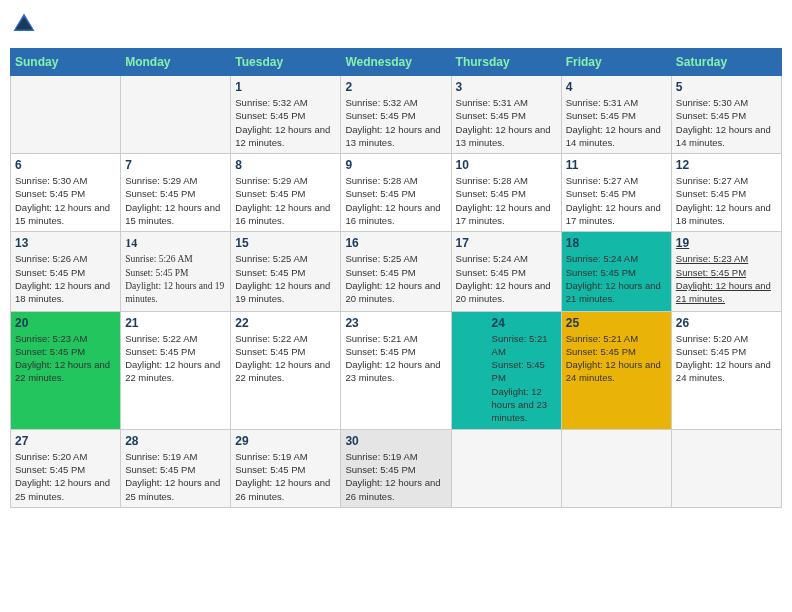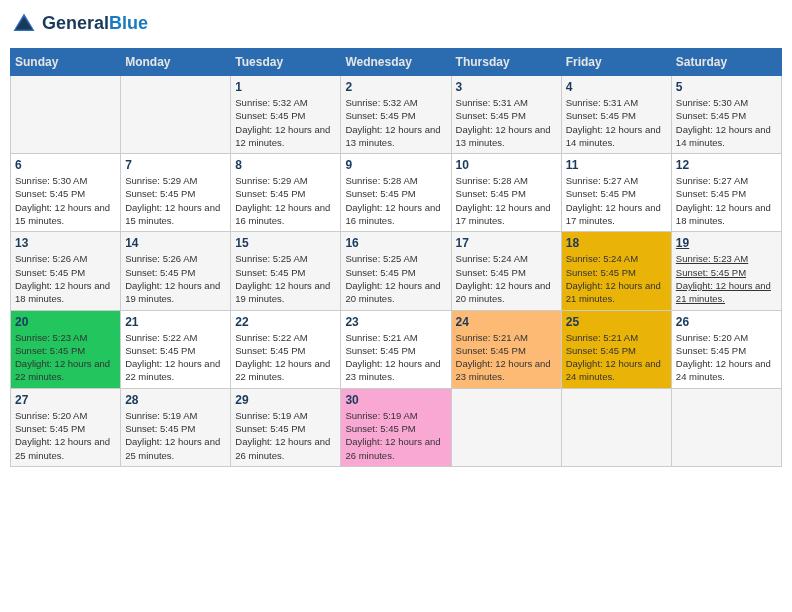--- a/index.html
+++ b/index.html
@@ -51,21 +51,21 @@
       font-size: 14px;
       color: #333;
     }
     .calendar {
       width: 100%;
       border-collapse: collapse;
       border: 1px solid #ccc;
     }
     .calendar th {
       background: #2b6cb0;
-      color: #e5e5e5;
+      color: #86efac;
       font-size: 12px;
       font-weight: bold;
       padding: 6px 4px;
       text-align: left;
       border: 1px solid #2b6cb0;
     }
     .calendar td {
       vertical-align: top;
       border: 1px solid #ccc;
       padding: 4px;
@@ -109,23 +109,20 @@
 </head>
 <body>
 
 <div class="page">
   <div class="header">
     <div class="logo">
       <svg class="logo-icon" viewBox="0 0 40 40">
         <polygon points="20,5 35,30 5,30" fill="#2b6cb0"></polygon>
         <polygon points="20,10 32,28 8,28" fill="#1a3a5c"></polygon>
       </svg>
-      <div class="logo-text">
-          <div><span style="color:#1a3a5c">General</span><span style="color:#1a7abf">Blue</span></div>
-        </div>
     </div>
     <div class="title-section">
       <div class="month-title"></div>
       <div class="location"></div>
     </div>
   </div>
 
   <table class="calendar">
     <thead>
       <tr>
@@ -191,37 +188,37 @@
           <td style="background: rgb(255, 255, 255); margin-left: 42px;">
             <span class="day-number">12</span>
             <div class="day-info">Sunrise: 5:27 AM<br>Sunset: 5:45 PM<br>Daylight: 12 hours and 18 minutes.</div>
           </td>
         </tr>
         <tr>
           <td style="background: rgb(245, 245, 245);">
             <span class="day-number">13</span>
             <div class="day-info">Sunrise: 5:26 AM<br>Sunset: 5:45 PM<br>Daylight: 12 hours and 18 minutes.</div>
           </td>
-          <td style="background: rgb(245, 245, 245);">
+          <td style="background: rgb(245, 245, 245); font-family: Liberation Serif, serif;">
             <span class="day-number">14</span>
             <div class="day-info">Sunrise: 5:26 AM<br>Sunset: 5:45 PM<br>Daylight: 12 hours and 19 minutes.</div>
           </td>
           <td style="background: rgb(245, 245, 245);">
             <span class="day-number">15</span>
             <div class="day-info">Sunrise: 5:25 AM<br>Sunset: 5:45 PM<br>Daylight: 12 hours and 19 minutes.</div>
           </td>
           <td style="background: rgb(245, 245, 245);">
             <span class="day-number">16</span>
             <div class="day-info">Sunrise: 5:25 AM<br>Sunset: 5:45 PM<br>Daylight: 12 hours and 20 minutes.</div>
           </td>
           <td style="background: rgb(245, 245, 245);">
             <span class="day-number">17</span>
             <div class="day-info">Sunrise: 5:24 AM<br>Sunset: 5:45 PM<br>Daylight: 12 hours and 20 minutes.</div>
           </td>
-          <td style="background: #eab308;">
+          <td style="background: #14b8a6;">
             <span class="day-number">18</span>
             <div class="day-info">Sunrise: 5:24 AM<br>Sunset: 5:45 PM<br>Daylight: 12 hours and 21 minutes.</div>
           </td>
           <td style="background: rgb(245, 245, 245); text-decoration: underline;">
             <span class="day-number">19</span>
             <div class="day-info">Sunrise: 5:23 AM<br>Sunset: 5:45 PM<br>Daylight: 12 hours and 21 minutes.</div>
           </td>
         </tr>
         <tr>
           <td style="background: #22c55e; margin-top: 12px;">
@@ -233,21 +230,21 @@
             <div class="day-info">Sunrise: 5:22 AM<br>Sunset: 5:45 PM<br>Daylight: 12 hours and 22 minutes.</div>
           </td>
           <td style="background: rgb(255, 255, 255); margin-top: 40px;">
             <span class="day-number">22</span>
             <div class="day-info">Sunrise: 5:22 AM<br>Sunset: 5:45 PM<br>Daylight: 12 hours and 22 minutes.</div>
           </td>
           <td style="background: rgb(255, 255, 255);">
             <span class="day-number">23</span>
             <div class="day-info">Sunrise: 5:21 AM<br>Sunset: 5:45 PM<br>Daylight: 12 hours and 23 minutes.</div>
           </td>
-          <td style="background: #fdba74;">
+          <td style="background: #14b8a6; padding-left: 40px;">
             <span class="day-number">24</span>
             <div class="day-info">Sunrise: 5:21 AM<br>Sunset: 5:45 PM<br>Daylight: 12 hours and 23 minutes.</div>
           </td>
           <td style="background: #eab308;">
             <span class="day-number">25</span>
             <div class="day-info">Sunrise: 5:21 AM<br>Sunset: 5:45 PM<br>Daylight: 12 hours and 24 minutes.</div>
           </td>
           <td style="background: rgb(255, 255, 255);">
             <span class="day-number">26</span>
             <div class="day-info">Sunrise: 5:20 AM<br>Sunset: 5:45 PM<br>Daylight: 12 hours and 24 minutes.</div>
@@ -259,21 +256,21 @@
             <div class="day-info">Sunrise: 5:20 AM<br>Sunset: 5:45 PM<br>Daylight: 12 hours and 25 minutes.</div>
           </td>
           <td style="background: rgb(245, 245, 245);">
             <span class="day-number">28</span>
             <div class="day-info">Sunrise: 5:19 AM<br>Sunset: 5:45 PM<br>Daylight: 12 hours and 25 minutes.</div>
           </td>
           <td style="background: rgb(245, 245, 245); margin-top: 44px;">
             <span class="day-number">29</span>
             <div class="day-info">Sunrise: 5:19 AM<br>Sunset: 5:45 PM<br>Daylight: 12 hours and 26 minutes.</div>
           </td>
-          <td style="background: #f9a8d4;">
+          <td style="background: #e5e5e5;">
             <span class="day-number">30</span>
             <div class="day-info">Sunrise: 5:19 AM<br>Sunset: 5:45 PM<br>Daylight: 12 hours and 26 minutes.</div>
           </td>
           <td class="empty-cell" style="background: rgb(245, 245, 245);"></td>
           <td class="empty-cell" style="background: rgb(245, 245, 245);"></td>
           <td class="empty-cell" style="background: rgb(245, 245, 245);"></td>
         </tr>
       </tbody>
   </table>
 </div>

